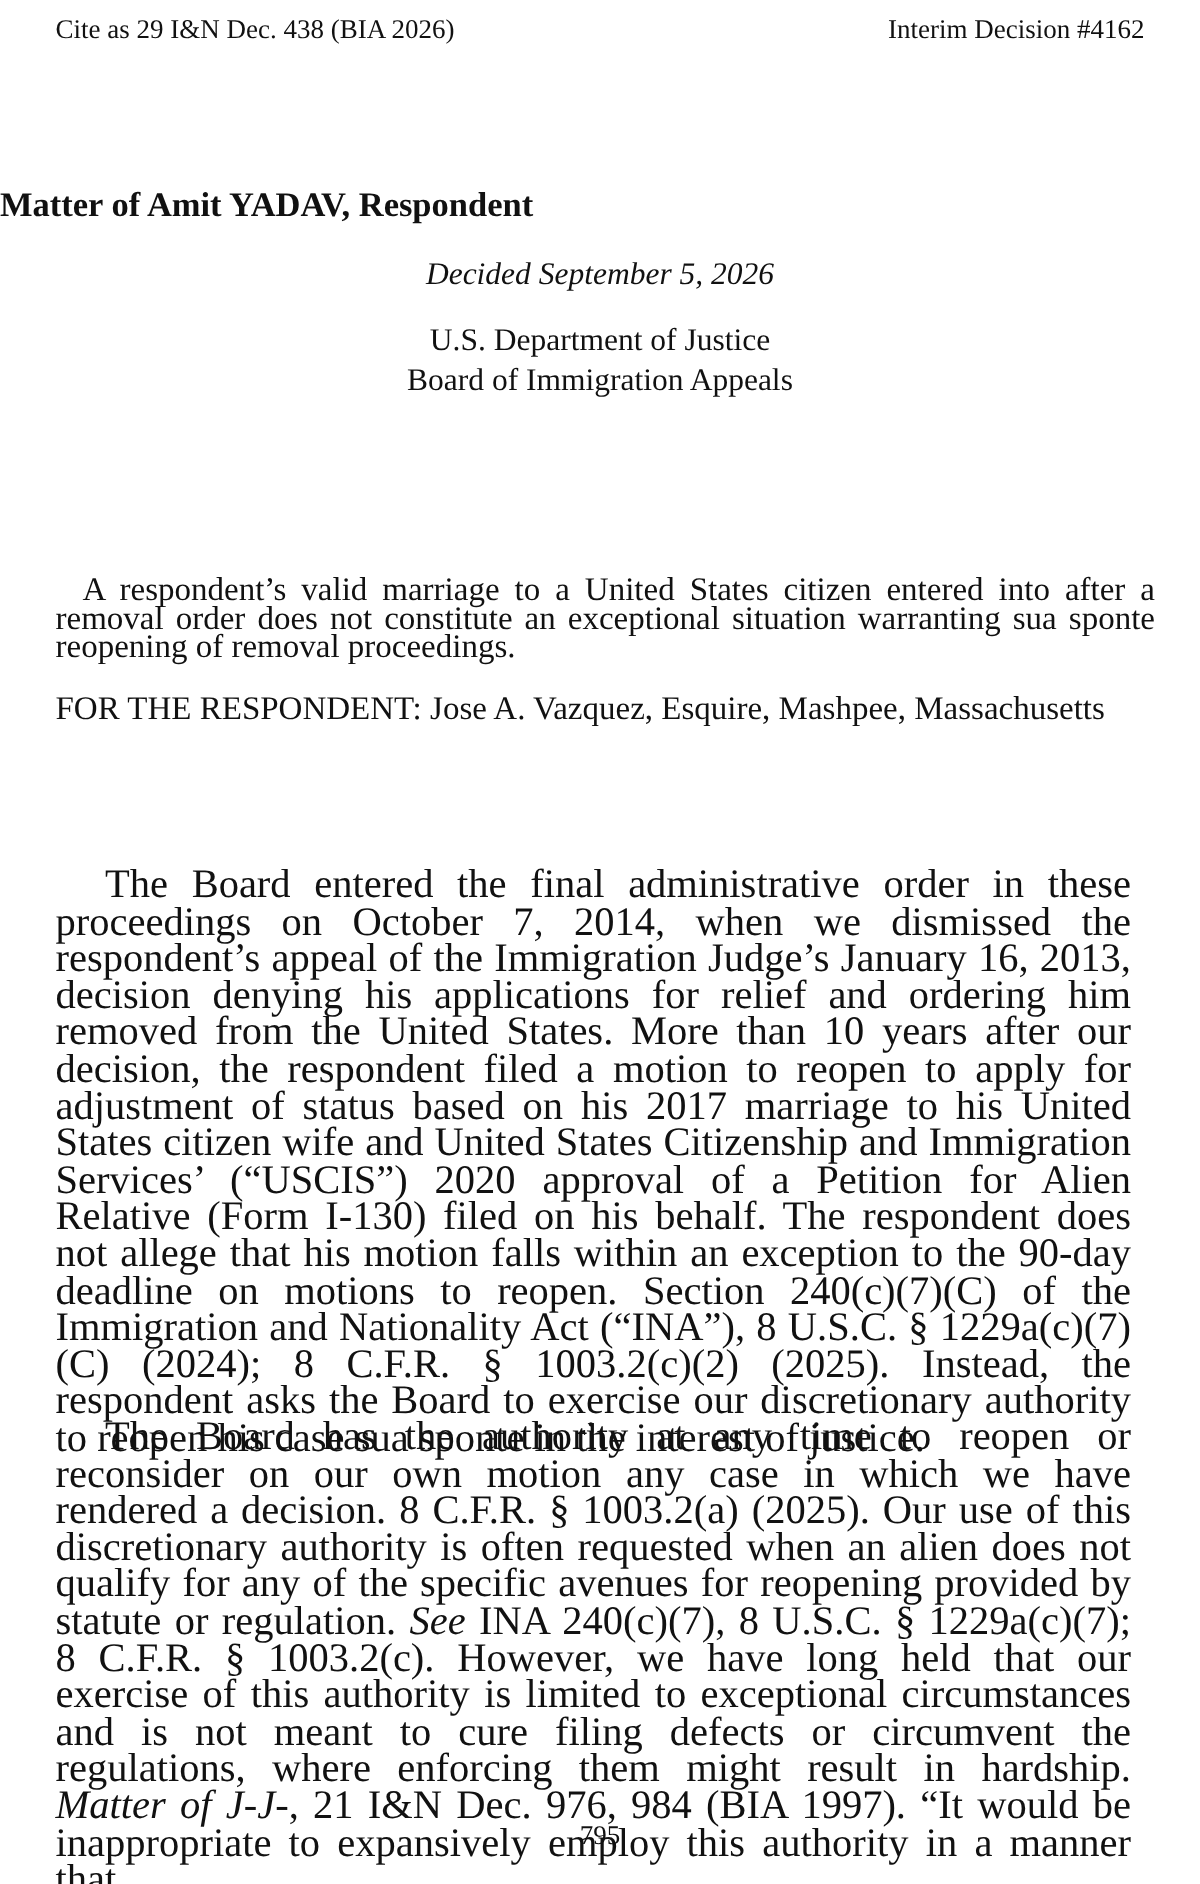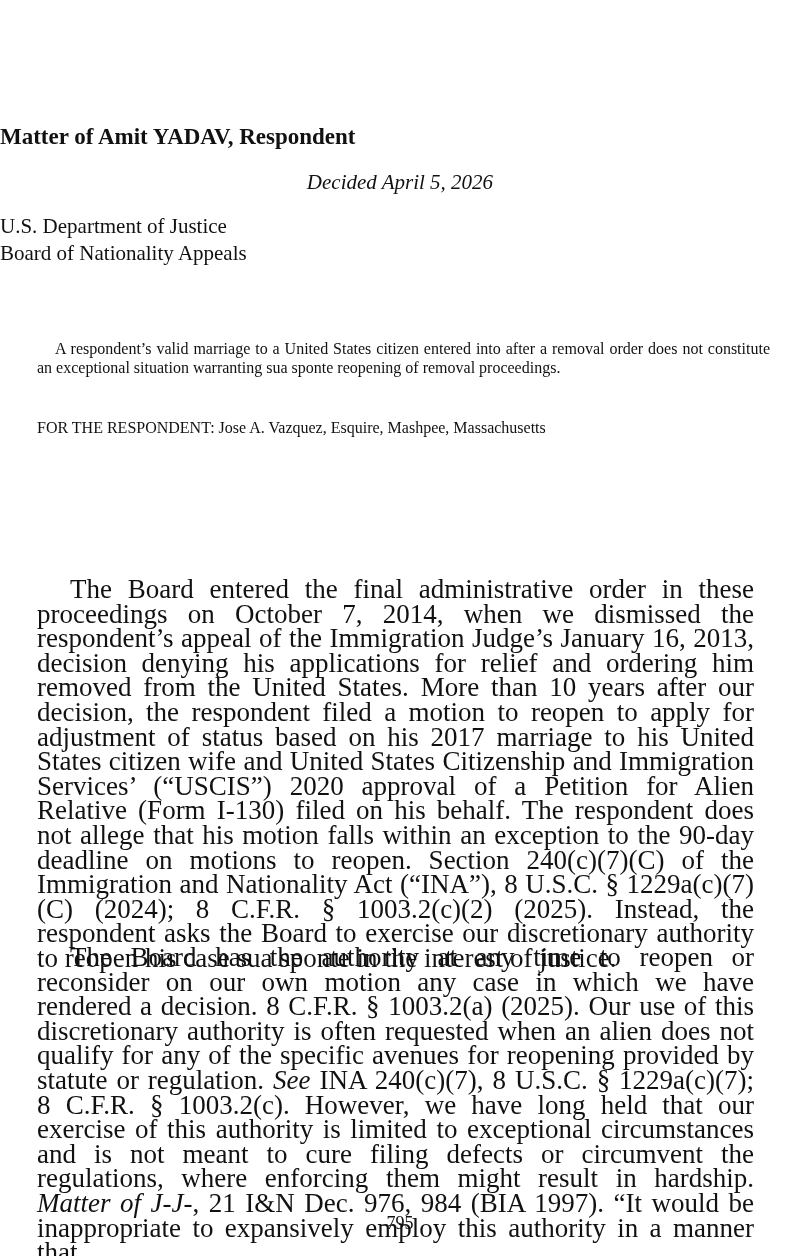--- a/index.html
+++ b/index.html
@@ -48,32 +48,34 @@
       left: 0; right: 0;
       text-align: center;
       font-style: italic;
       font-size: 21px;
       line-height: 28px;
     }
     .agency {
       position: absolute;
       top: 213px;
       left: 0; right: 0;
+      text-align: center;
       font-size: 21px;
       line-height: 27px;
     }
     .agency div { margin: 0; }
 
     .small-block {
       position: absolute;
       left: 37px;
       right: 30px;
-      font-size: 16px;
+      font-size: 22px;
       line-height: 19px;
       text-align: justify;
+      margin-top: 44px;
     }
     .headnote {
       top: 339px;
       text-indent: 18px;
     }
     .counsel { top: 418px; }
     .before { top: 457px; }
     .author { top: 517px; }
 
     .body-para {
@@ -96,27 +98,31 @@
       font-size: 18px;
       line-height: 22px;
     }
     em { font-style: italic; }
   </style>
 </head>
 <body>
 
 <div class="page">
 
+  <div class="running-header">
+    <span class="left">Cite as 29 I&amp;N Dec. 438 (BIA 2026)</span>
+    <span class="right">Interim Decision #4162</span>
+  </div>
 
   <div class="title">Matter of Amit YADAV, Respondent</div>
-  <div class="decided">Decided April 5, 2026</div>
+  <div class="decided">Decided September 5, 2026</div>
 
   <div class="agency">
     <div>U.S. Department of Justice</div>
-    <div>Board of Nationality Appeals</div>
+    <div>Board of Immigration Appeals</div>
   </div>
 
   <div class="small-block headnote">A respondent’s valid marriage to a United States citizen entered into after a removal order does not constitute an exceptional situation warranting sua sponte reopening of removal proceedings.</div>
   <div class="small-block counsel">FOR THE RESPONDENT:  Jose A. Vazquez, Esquire, Mashpee, Massachusetts</div>
 
   <div class="body-para para1">The Board entered the final administrative order in these proceedings on October 7, 2014, when we dismissed the respondent’s appeal of the Immigration Judge’s January 16, 2013, decision denying his applications for relief and ordering him removed from the United States.  More than 10 years after our decision, the respondent filed a motion to reopen to apply for adjustment of status based on his 2017 marriage to his United States citizen wife and United States Citizenship and Immigration Services’ (“USCIS”) 2020 approval of a Petition for Alien Relative (Form I-130) filed on his behalf.  The respondent does not allege that his motion falls within an exception to the 90-day deadline on motions to reopen.  Section 240(c)(7)(C) of the Immigration and Nationality Act (“INA”), 8 U.S.C. § 1229a(c)(7)(C) (2024); 8 C.F.R. § 1003.2(c)(2) (2025).  Instead, the respondent asks the Board to exercise our discretionary authority to reopen his case sua sponte in the interest of justice.</div>
 
   <div class="body-para para2"><span>The Board has the authority at any time to reopen or reconsider on our own motion any case in which we have rendered a decision.  8 C.F.R. § 1003.2(a) (2025).  Our use of this discretionary authority is often requested when an alien does not qualify for any of the specific avenues for reopening provided by statute or regulation.  </span><em>See</em><span> INA 240(c)(7), 8 U.S.C. § 1229a(c)(7); 8 C.F.R. § 1003.2(c).  However, we have long held that our exercise of this authority is limited to exceptional circumstances and is not meant to cure filing defects or circumvent the regulations, where enforcing them might result in hardship.  </span><em>Matter of J-J-</em><span>, 21 I&amp;N Dec. 976, 984 (BIA 1997).  “It would be inappropriate to expansively employ this authority in a manner that</span></div>
 
   <div class="folio">795</div>

